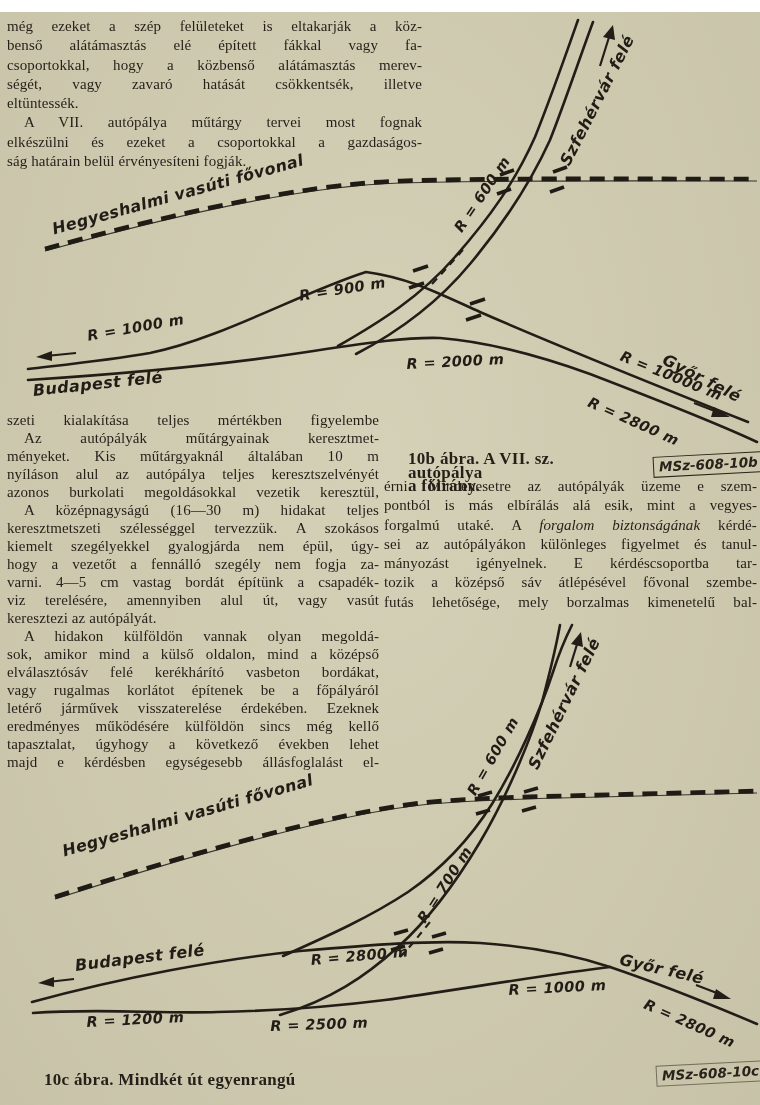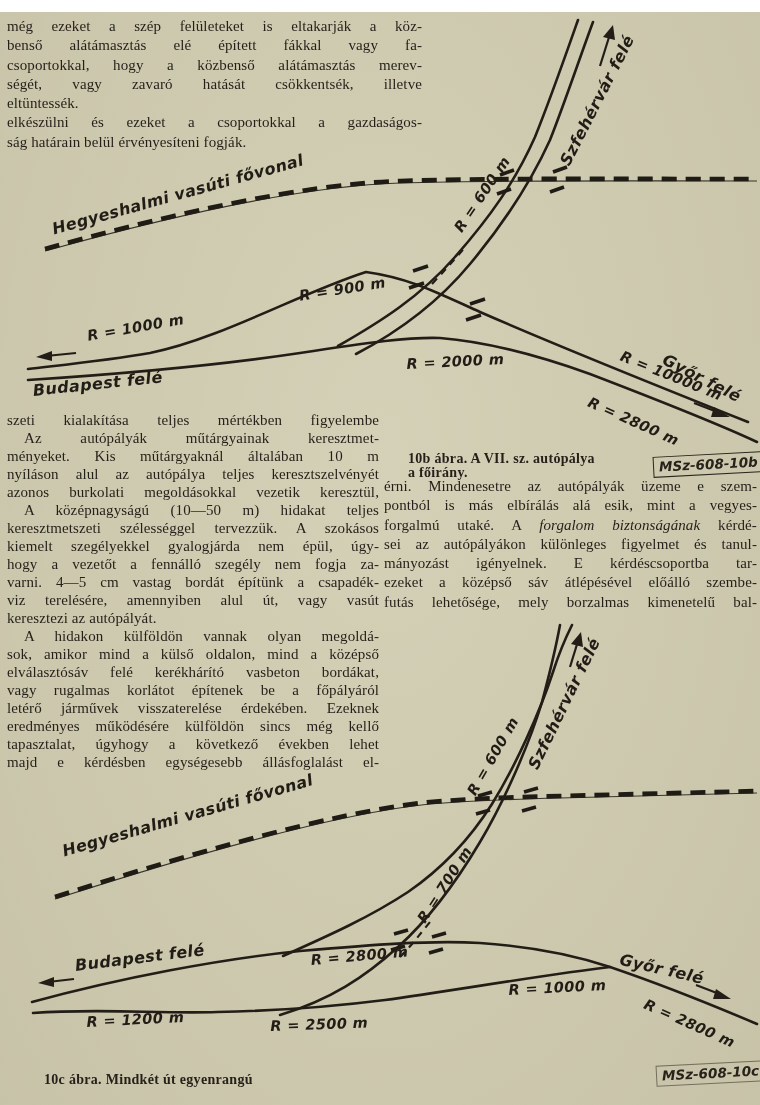--- a/index.html
+++ b/index.html
@@ -39,21 +39,21 @@
     transform-origin:left top;
     letter-spacing:0.4px;
   }
   .hl.rlabel{font-size:14.5px;}
   .hl.route{font-size:16px;}
   
   .figcap{
     position:absolute;
     font-family:"Liberation Serif", serif;
     font-weight:bold;
-    font-size:14px;
+    font-size:17px;
     line-height:13.5px;
     color:#241f18;
     letter-spacing:0.3px;
   }
   
   .stamp{
     position:absolute;
     font-family:"DejaVu Sans", sans-serif;
     font-style:italic;
     font-weight:bold;
@@ -81,20 +81,21 @@
 <body>
 
 <div id="page">
 
   <div id="topblock" class="textcol" style="left:7px;top:5px;width:415px;">
       <div class="tline">még ezeket a szép felületeket is eltakarják a köz-</div>
       <div class="tline">benső alátámasztás elé épített fákkal vagy fa-</div>
       <div class="tline">csoportokkal, hogy a közbenső alátámasztás merev-</div>
       <div class="tline">ségét, vagy zavaró hatását csökkentsék, illetve</div>
       <div class="tline end">eltüntessék.</div>
+      <div class="tline ind">A VII. autópálya műtárgy tervei most fognak</div>
       <div class="tline">elkészülni és ezeket a csoportokkal a gazdaságos-</div>
       <div class="tline end">ság határain belül érvényesíteni fogják.</div>
     </div>
 
   <svg style="top:0;" width="760" height="432" viewBox="0 0 760 432">
 
     <path class="rail-thin" d="M45,239 C160,207 300,174 400,171 C500,168 600,169 757,169"></path>
     <path class="rail-dash" d="M45,237 C160,205 300,172 400,169 C500,166 600,167 757,167"></path>
 
     <path class="road" d="M28,357 C80,351 110,348 150,341 C220,327 300,281 366,260 C410,266 440,282 480,300 C560,335 660,375 748,410"></path>
@@ -142,21 +143,21 @@
     <div>a főirány.</div>
   </div>
   <div class="stamp" style="left:653px;top:442px;transform:rotate(-3deg);">MSz-608-10b</div>
 
   <div id="leftcol" class="textcol" style="left:7px;top:399px;width:372px;">
       <div class="tline">szeti kialakítása teljes mértékben figyelembe</div>
       <div class="tline ind">Az autópályák műtárgyainak keresztmet-</div>
       <div class="tline">ményeket. Kis műtárgyaknál általában 10 m</div>
       <div class="tline">nyíláson alul az autópálya teljes keresztszelvényét</div>
       <div class="tline">azonos burkolati megoldásokkal vezetik keresztül,</div>
-      <div class="tline ind">A középnagyságú (10—50 m) hidakat teljes</div>
+      <div class="tline ind">A középnagyságú (16—30 m) hidakat teljes</div>
       <div class="tline">keresztmetszeti szélességgel tervezzük. A szokásos</div>
       <div class="tline">kiemelt szegélyekkel gyalogjárda nem épül, úgy-</div>
       <div class="tline">hogy a vezetőt a fennálló szegély nem fogja za-</div>
       <div class="tline">varni. 4—5 cm vastag bordát építünk a csapadék-</div>
       <div class="tline">viz terelésére, amennyiben alul út, vagy vasút</div>
       <div class="tline end">keresztezi az autópályát.</div>
       <div class="tline ind">A hidakon külföldön vannak olyan megoldá-</div>
       <div class="tline">sok, amikor mind a külső oldalon, mind a középső</div>
       <div class="tline">elválasztósáv felé kerékhárító vasbeton bordákat,</div>
       <div class="tline">vagy rugalmas korlátot építenek be a főpályáról</div>
@@ -164,21 +165,21 @@
       <div class="tline">eredményes működésére külföldön sincs még kellő</div>
       <div class="tline">tapasztalat, úgyhogy a következő években lehet</div>
       <div class="tline">majd e kérdésben egységesebb állásfoglalást el-</div>
     </div>
   <div id="rightcol" class="textcol" style="left:384px;top:465px;width:373px;">
       <div class="tline">érni. Mindenesetre az autópályák üzeme e szem-</div>
       <div class="tline">pontból is más elbírálás alá esik, mint a vegyes-</div>
       <div class="tline">forgalmú utaké. A <i>forgalom biztonságának</i> kérdé-</div>
       <div class="tline">sei az autópályákon különleges figyelmet és tanul-</div>
       <div class="tline">mányozást igényelnek. E kérdéscsoportba tar-</div>
-      <div class="tline">ezeket a középső sáv átlépésével előálló szembe-</div>
+      <div class="tline">tozik a középső sáv átlépésével fővonal szembe-</div>
       <div class="tline">futás lehetősége, mely borzalmas kimenetelű bal-</div>
     </div>
 
   <svg style="top:605px;" width="760" height="445" viewBox="0 605 760 445">
 
     <path class="rail-thin" d="M55,887 C170,850 330,802 430,792 C480,788 520,787 560,786 L757,781"></path>
     <path class="rail-dash" d="M55,885 C170,848 330,800 430,790 C480,786 520,785 560,784 L757,779"></path>
 
     <path class="road" d="M32,990 C120,966 220,947 300,939 C370,933 430,928 480,931 C540,935 580,945 610,955 C660,972 710,992 757,1012"></path>
 

